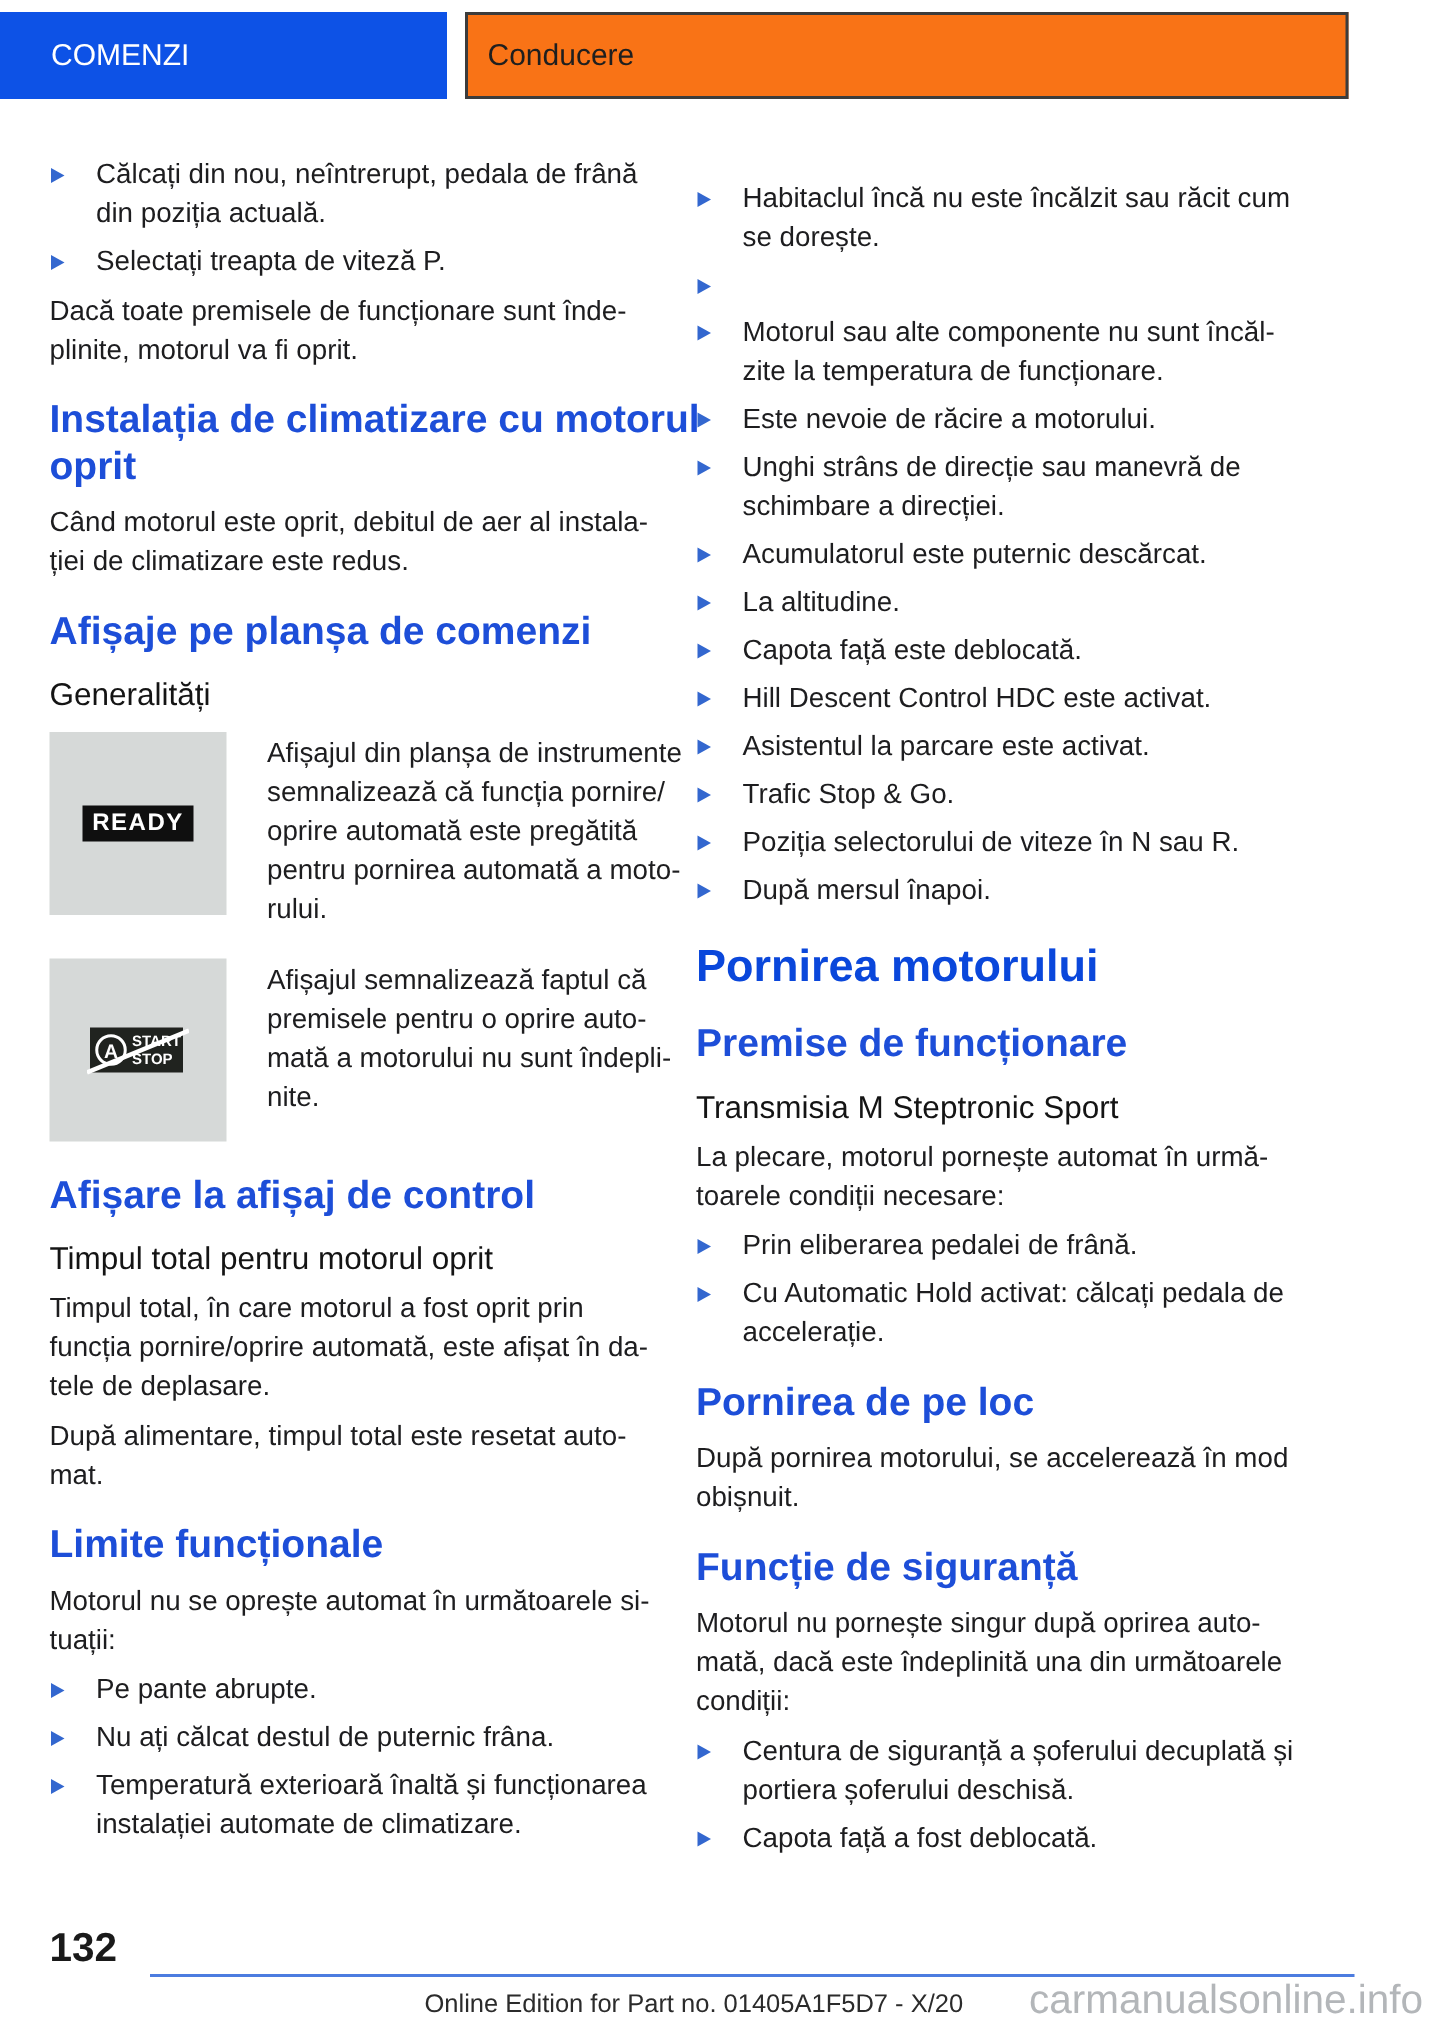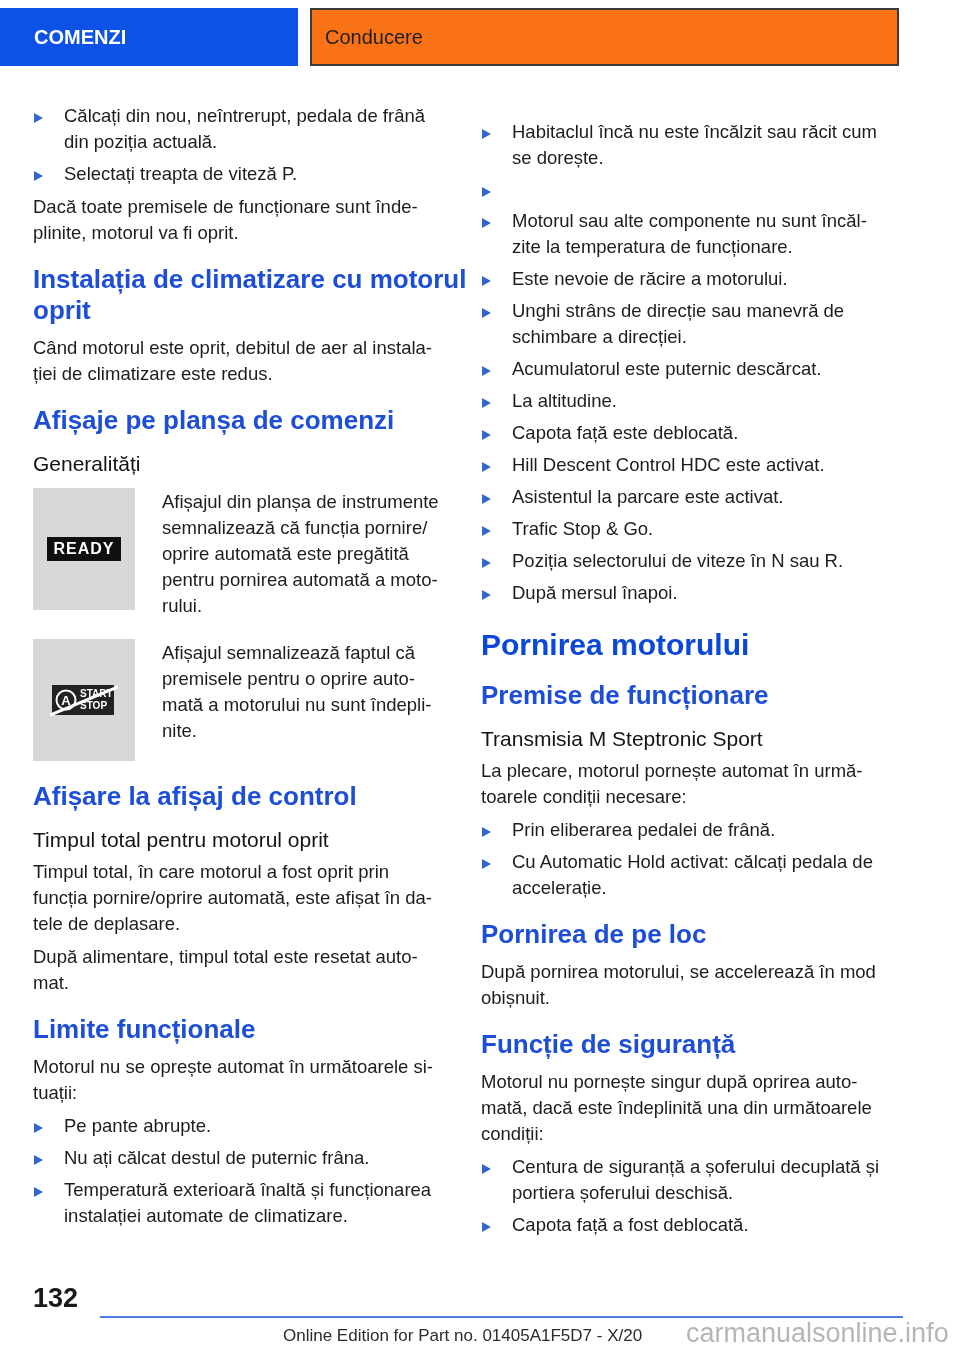--- a/index.html
+++ b/index.html
@@ -1,36 +1,36 @@
 <!DOCTYPE html>
 <html><head>
 <meta charset="utf-8">
 <style>
   html,body{margin:0;padding:0;background:#ffffff;width:960px;height:1362px;overflow:hidden;
     font-family:"Liberation Sans","DejaVu Sans",sans-serif;color:#1d1d1f;position:relative;}
   
   .hdr{position:absolute;top:8px;left:0;width:960px;height:58px;}
   .hdr-tab{position:absolute;left:0;top:0;width:298px;height:58px;background:#0d52e6;
-    color:#fff;font-weight:bold;font-size:20px;display:flex;align-items:center;padding-left:34px;box-sizing:border-box;}
+    color:#fff;font-weight:normal;font-size:20px;display:flex;align-items:center;padding-left:34px;box-sizing:border-box;}
   .hdr-box{position:absolute;left:310px;top:0;width:589px;height:58px;background:#f97316;
     border:2px solid #3c3c3c;box-sizing:border-box;display:flex;align-items:center;padding-left:13px;font-size:20px;color:#1f1f1f;}
   
-  .cols{position:absolute;top:0;left:33px;display:flex;gap:21px;padding-top:103px;}
+  .cols{position:absolute;top:0;left:33px;display:flex;gap:4px;padding-top:103px;}
   .col{width:427px;}
   .col.right{width:424px;margin-top:16px;}
   .p{white-space:pre;font-size:18.5px;line-height:26px;margin:7px 0;}
   ul.blist{list-style:none;margin:0;padding:0;}
   .li{display:flex;margin:0 0 6px 0;}
   .li .marker{width:31px;flex:none;padding-top:7px;}
   .li .t{white-space:pre;font-size:18.5px;line-height:26px;}
   .h1{white-space:pre;font-size:30px;line-height:34px;font-weight:bold;color:#0a47db;margin:22px 0 2px;}
   .h2{white-space:pre;font-size:26px;line-height:31px;font-weight:bold;color:#1d4ed8;margin:18px 0 9px;}
   .h3{white-space:pre;font-size:21px;line-height:24px;font-weight:normal;color:#141414;margin:16px 0 7px;}
   .figure{display:flex;margin:12px 0 20px;}
-  .figbox{width:102px;height:122px;background:#d6d9d8;flex:none;margin-right:27px;
+  .figbox{width:118px;height:122px;background:#d6d9d8;flex:none;margin-right:27px;
     display:flex;align-items:center;justify-content:center;}
   .ready{background:#0f0f0f;color:#fff;font-weight:bold;font-size:16px;letter-spacing:1px;padding:3px 6px;}
   .figtext{white-space:pre;font-size:18.5px;line-height:26px;padding-top:1px;}
   
   .pageno{position:absolute;left:33px;top:1283px;font-size:27px;font-weight:bold;color:#1a1a1a;}
   .footline{position:absolute;left:100px;top:1316px;width:803px;height:2px;background:#4c7ce0;}
   .edition{position:absolute;left:283px;top:1326px;font-size:17px;color:#2b2b2b;white-space:pre;}
   .watermark{position:absolute;left:686px;top:1318px;font-size:27px;color:#b3b6b9;white-space:pre;}
 </style>
 </head>

